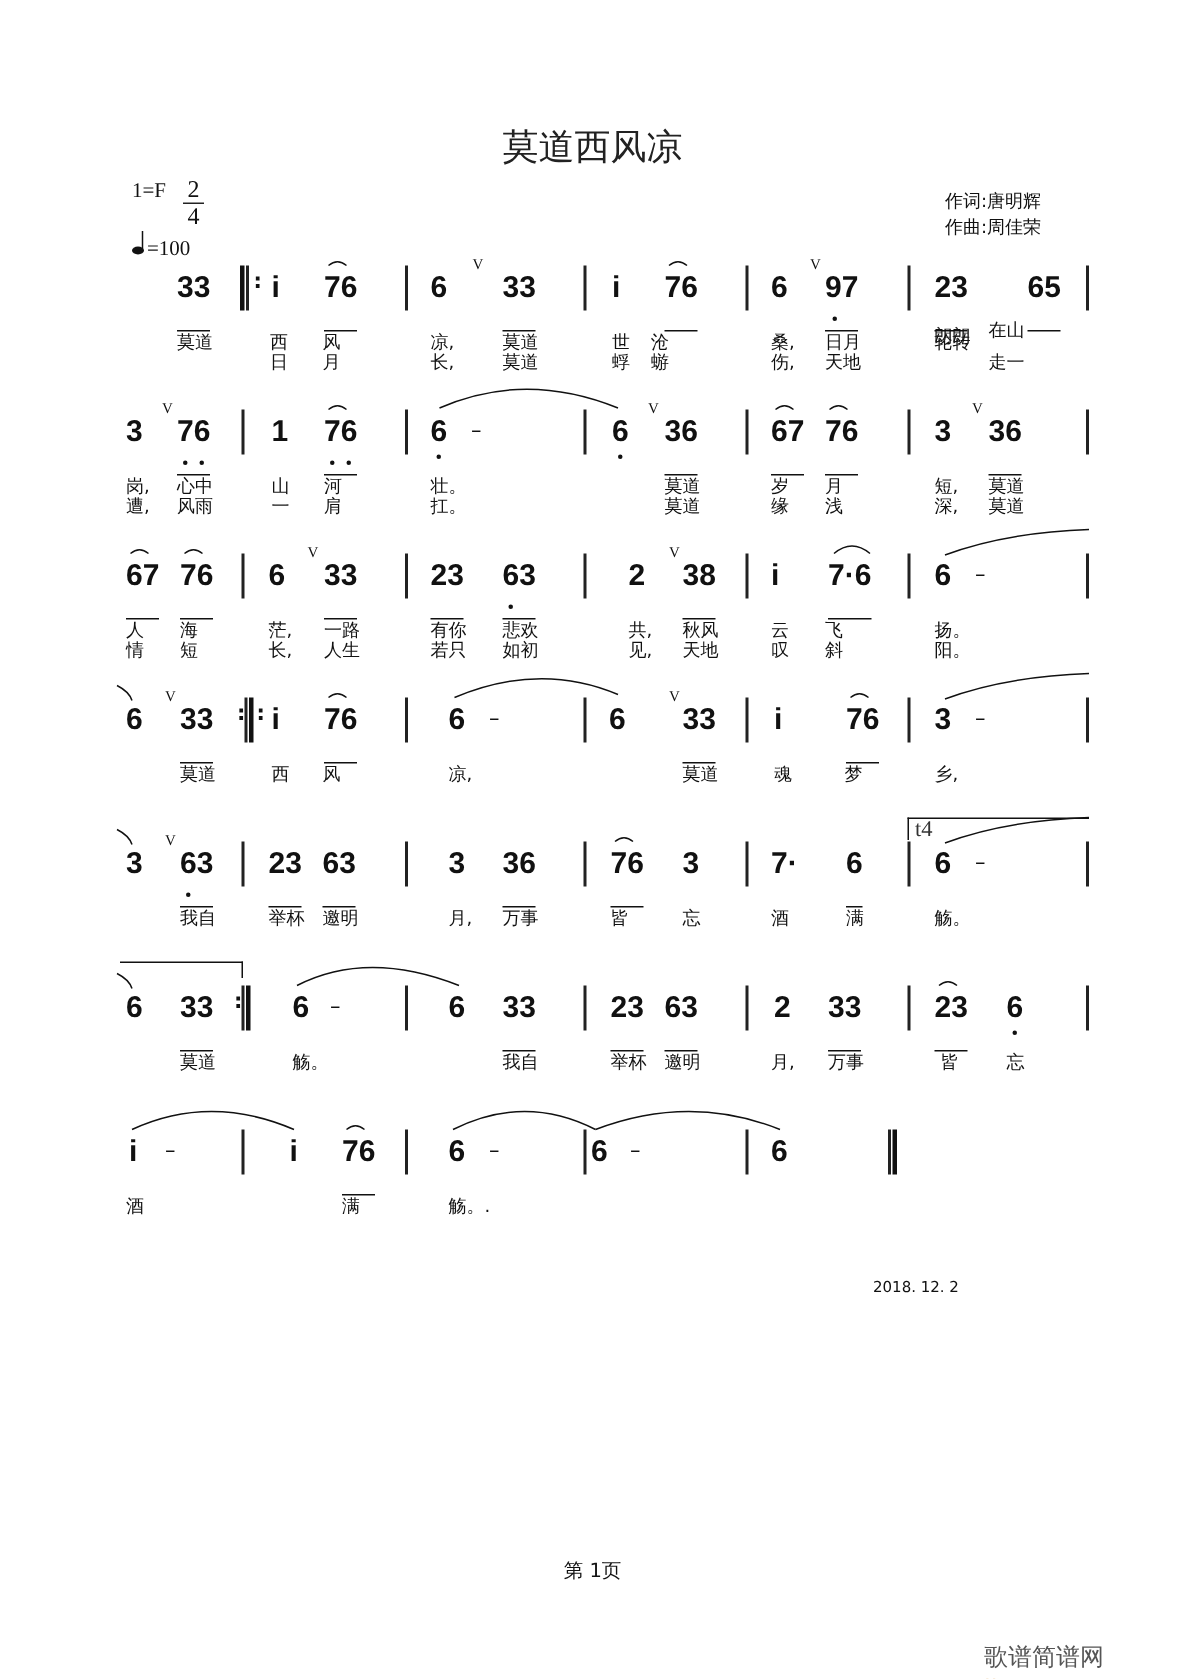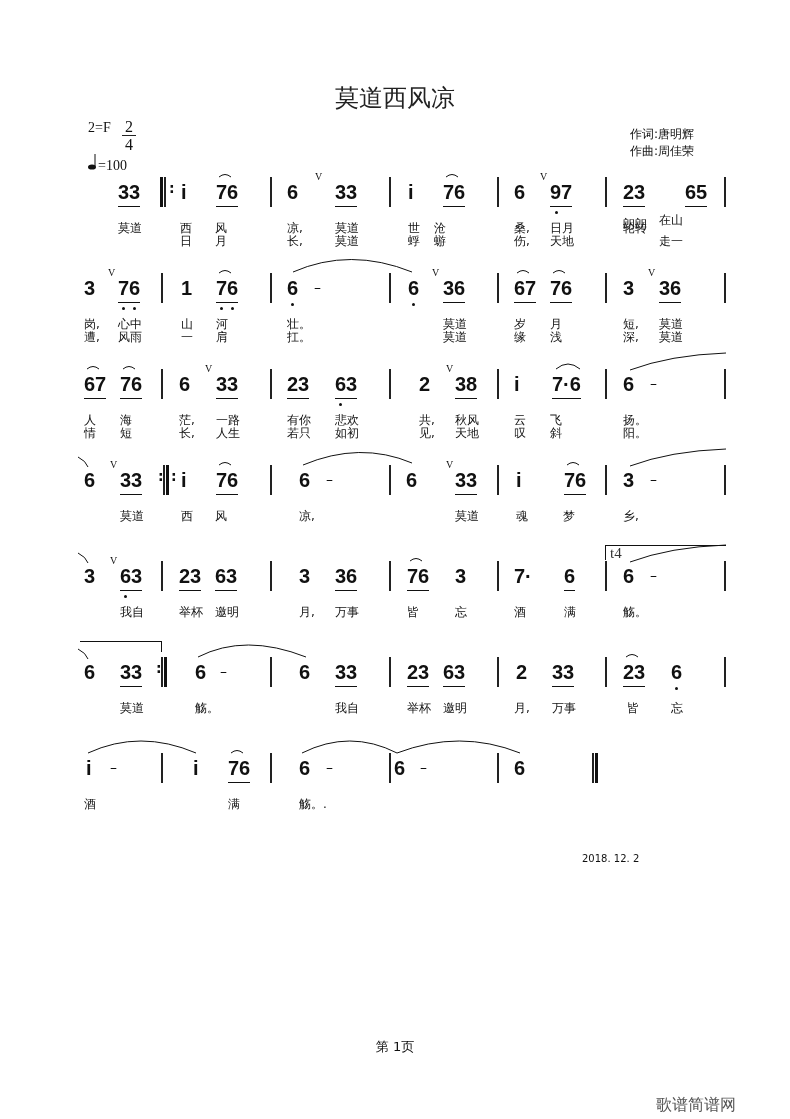--- a/index.html
+++ b/index.html
@@ -6,40 +6,40 @@
   body{width:790px;height:1119px;position:relative;overflow:hidden;font-family:"DejaVu Sans",sans-serif;color:#111;}
   .title{position:absolute;left:0;width:790px;top:82px;text-align:center;font-family:"DejaVu Serif",serif;font-size:24px;color:#222;}
   .meta-left{position:absolute;left:88px;top:120px;font-family:"Liberation Serif",serif;font-size:14px;line-height:15px;}
   .frac{position:absolute;left:122px;top:118px;font-family:"Liberation Serif",serif;font-size:16px;text-align:center;width:14px;line-height:17px;}
   .frac .bar{border-top:1px solid #222;}
   .tempo{position:absolute;left:88px;top:154px;font-family:"Liberation Serif",serif;font-size:14px;}
   .note-glyph{display:inline-block;position:relative;width:10px;height:14px;}
   .credits{position:absolute;left:630px;top:126px;font-size:12px;line-height:17px;}
   .row{position:absolute;left:0;width:790px;height:90px;}
   .n{position:absolute;font-family:"Liberation Sans",sans-serif;font-weight:bold;font-size:20px;top:0;line-height:22px;white-space:nowrap;}
-  .n.u{border-bottom:1.5px solid #111;padding-bottom:3px;}
+  .n.u{border-bottom:1.5px solid #111;padding-bottom:17px;}
   .dott{position:absolute;width:3px;height:3px;background:#111;border-radius:50%;}
   .bl{position:absolute;width:1.5px;height:30px;background:#222;top:-4px;}
   .bl2{position:absolute;width:3px;height:30px;background:#111;top:-4px;}
   .rep{position:absolute;font-size:14px;font-weight:bold;line-height:10px;top:2px;}
   .br{position:absolute;font-size:10px;top:-10px;font-family:"Liberation Serif",serif;}
   .ly{position:absolute;font-size:12px;line-height:14px;white-space:nowrap;}
   .dash{position:absolute;font-size:14px;top:2px;}
   svg.slur{position:absolute;left:0;top:0;overflow:visible;}
   .date{position:absolute;left:582px;top:853px;font-size:10px;}
   .page{position:absolute;left:0;width:790px;top:1038px;text-align:center;font-size:13px;}
   .wm{position:absolute;left:656px;top:1095px;font-size:16px;color:#555;}
   .wm span{color:#d08020;}
 </style>
 </head>
 <body>
 
 <div class="title">莫道西风凉</div>
 
-<div class="meta-left">2=F</div>
+<div class="meta-left">1=F</div>
 <div class="frac">
   <div>2</div>
   <div class="bar">4</div>
 </div>
 <div class="tempo">
   <span class="note-glyph">
     <svg width="10" height="16" viewBox="0 0 10 16">
         <line x1="7" y1="0" x2="7" y2="12" stroke="#111" stroke-width="1"></line>
         <ellipse cx="4" cy="13" rx="4" ry="2.6" fill="#111"></ellipse>
       </svg>

